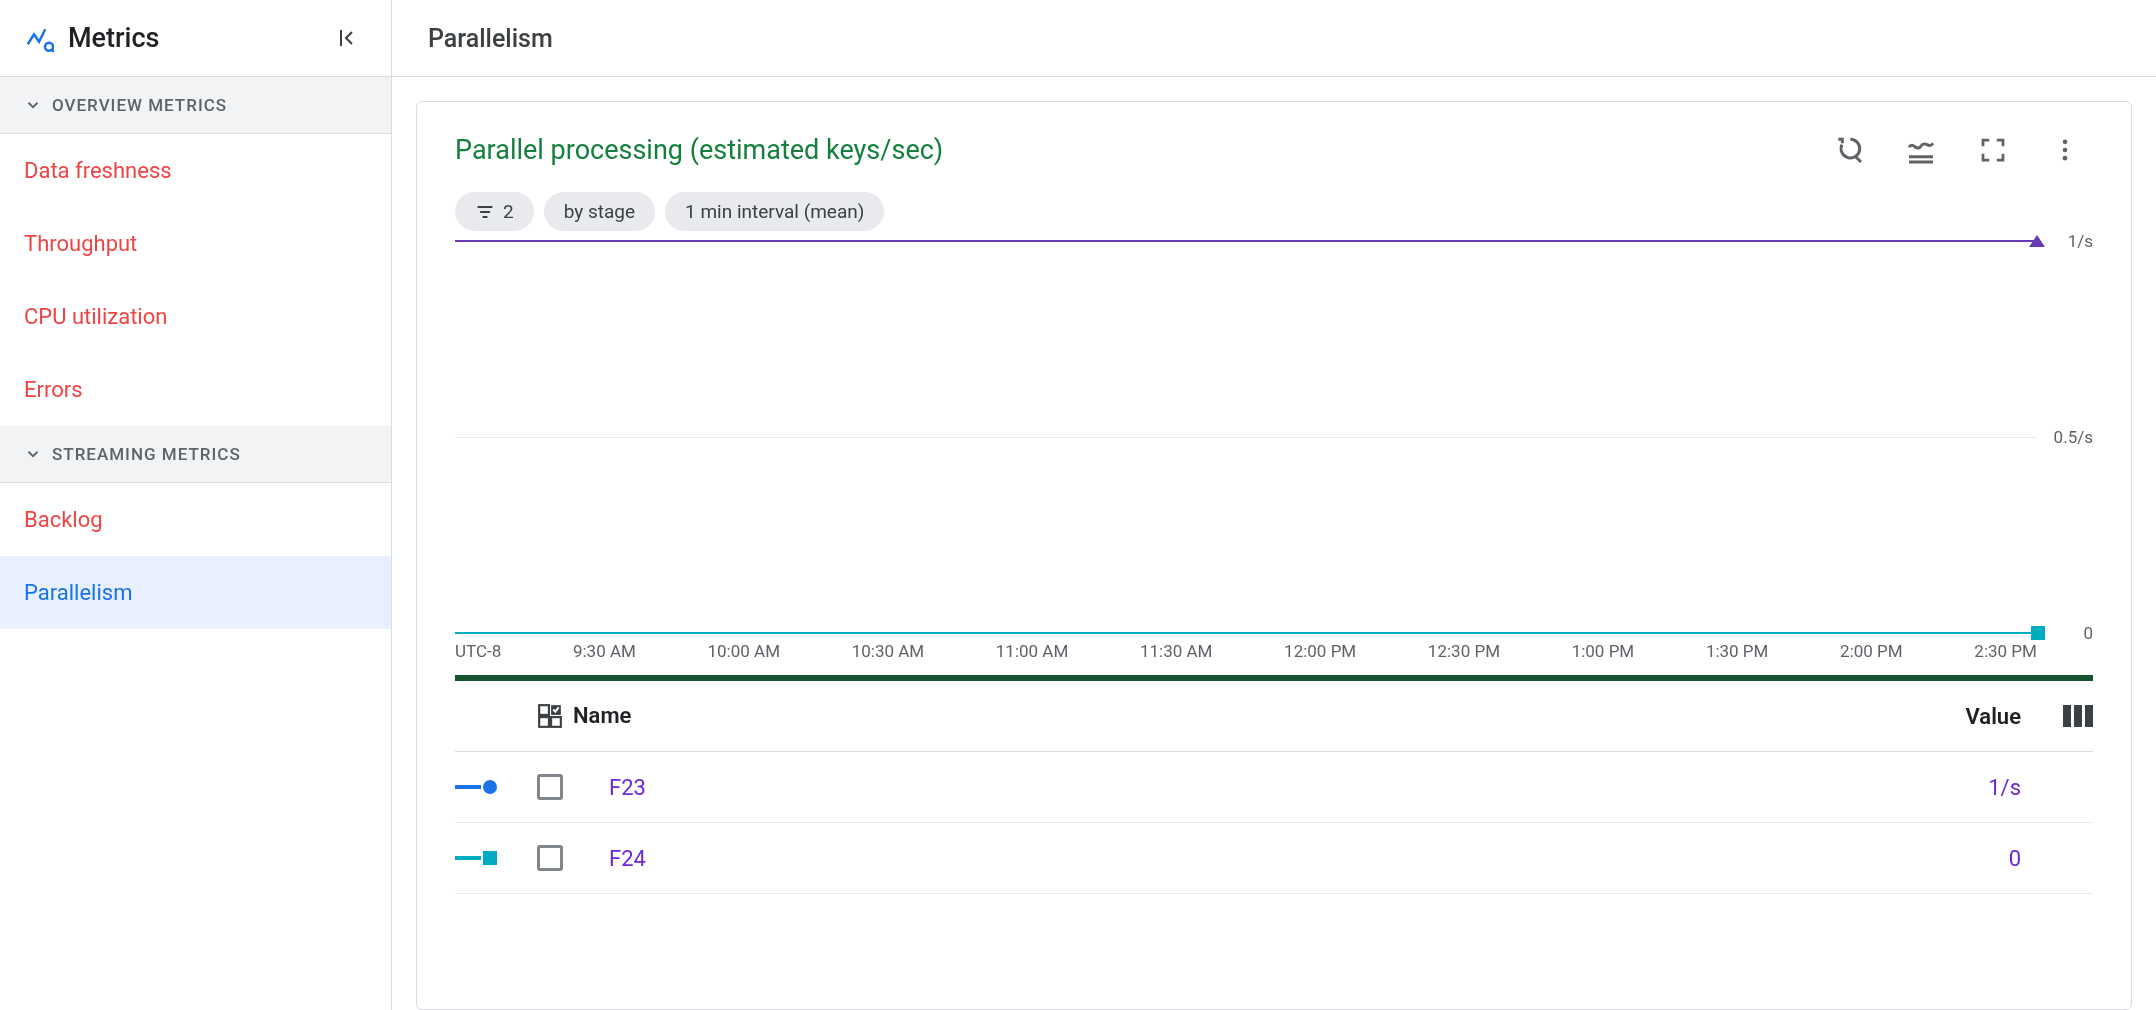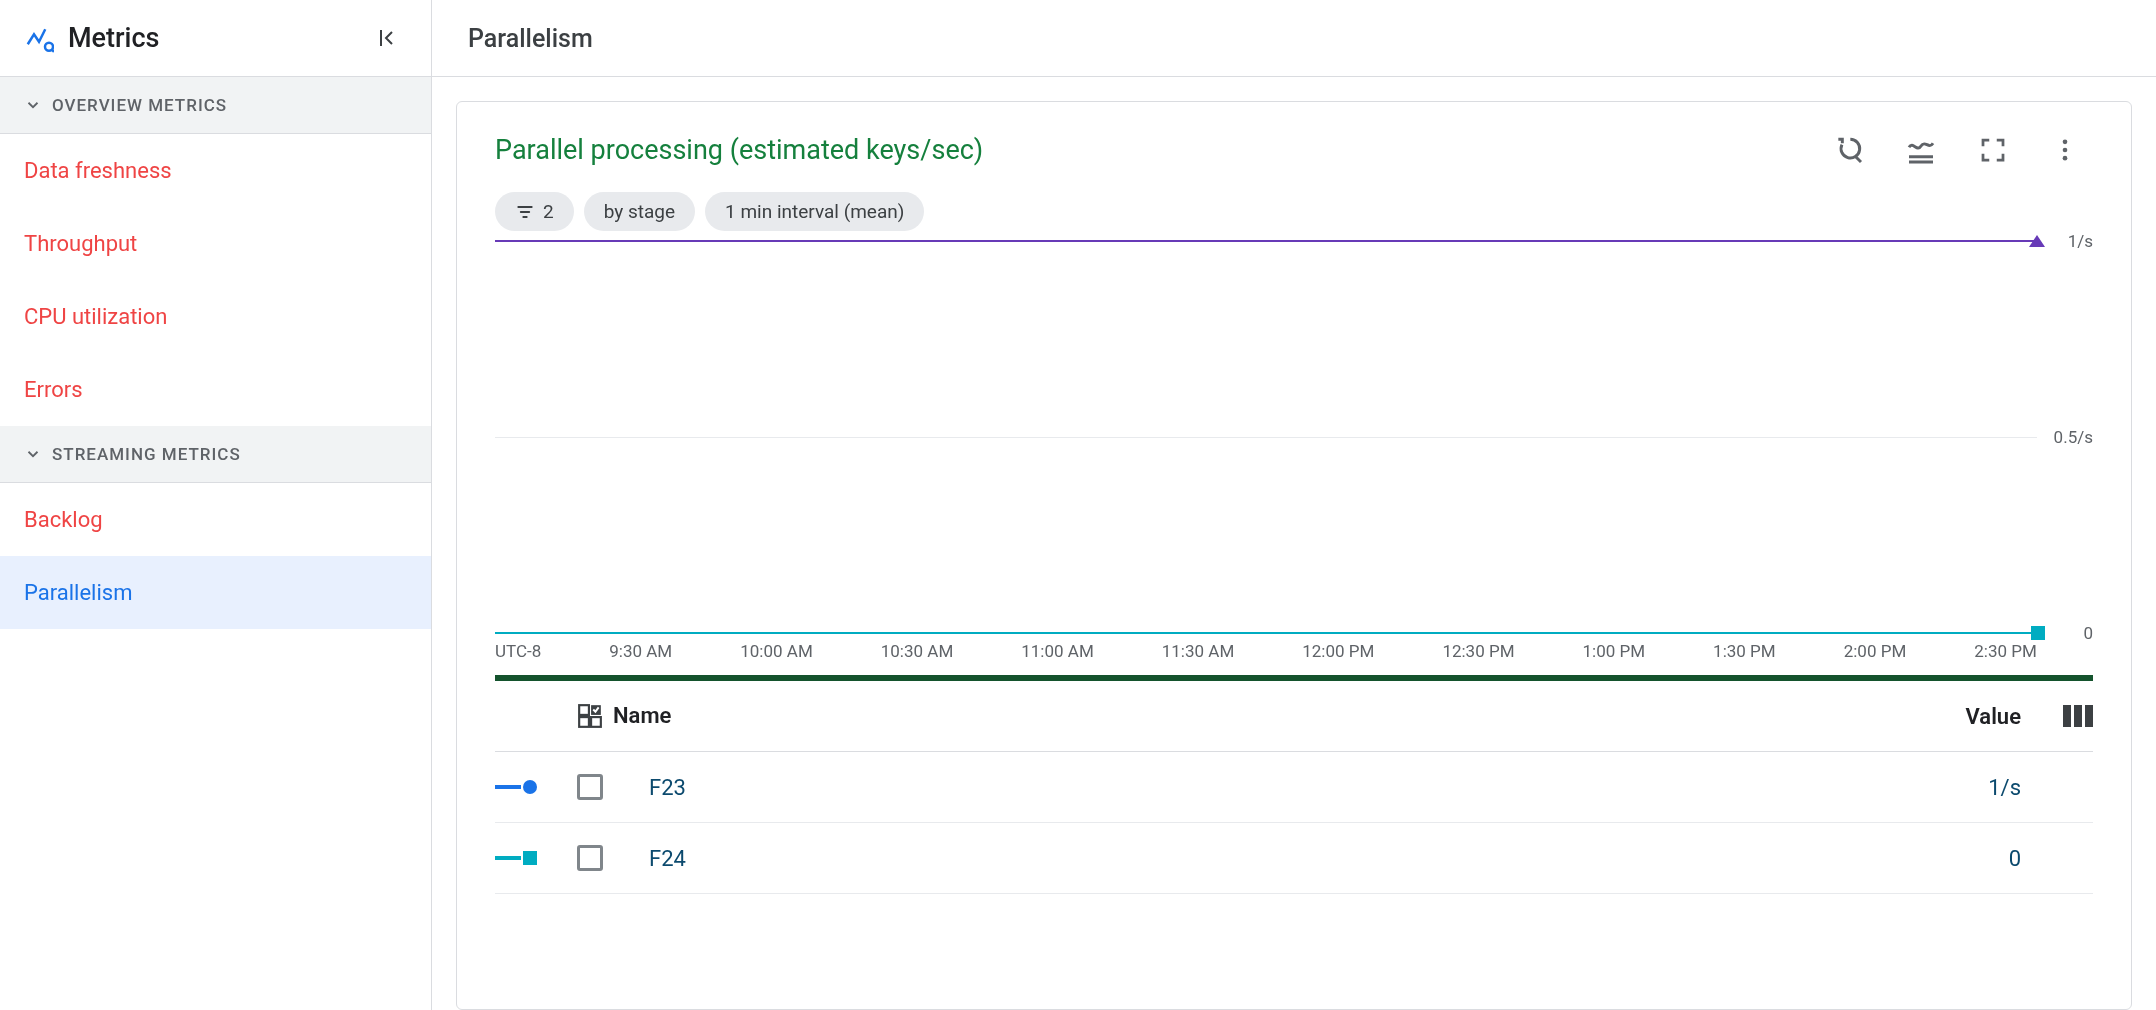--- a/index.html
+++ b/index.html
@@ -9,21 +9,21 @@
     color: #202124;
     background: #fff;
     width: 2156px;
     height: 1010px;
     overflow: hidden;
     display: flex;
   }
 
   
   .sidebar {
-    width: 432px;
+    width: 392px;
     border-right: 1px solid #dadce0;
     display: flex;
     flex-direction: column;
     background: #fff;
   }
   .sidebar-header {
     display: flex;
     align-items: center;
     padding: 18px 24px;
     height: 77px;
@@ -201,21 +201,21 @@
   }
   .legend-header, .legend-row {
     display: grid;
     grid-template-columns: 70px 60px 1fr 120px 60px;
     align-items: center;
     gap: 12px;
     padding: 22px 0;
     border-bottom: 1px solid #e8eaed;
   }
   .legend-header { font-weight: 600; font-size: 22px; border-bottom: 1px solid #dadce0; }
-  .legend-row { font-size: 22px; color: #0c4a6e; }
+  .legend-row { font-size: 22px; color: #6d28d9; }
   .legend-name-header { display: flex; align-items: flex-start; gap: 10px; }
   .val-col { text-align: right; }
   .swatch {
     display: flex; align-items: center; gap: 2px;
   }
   .swatch-line {
     width: 26px; height: 4px;
   }
   .swatch-dot-circle {
     width: 14px; height: 14px; border-radius: 50%;

